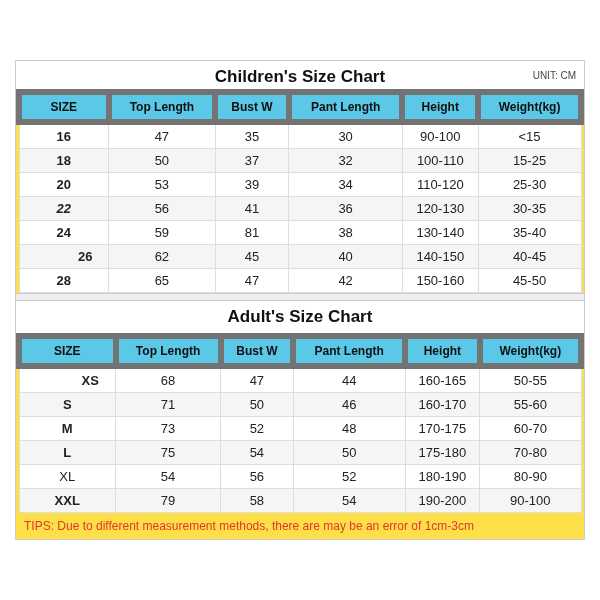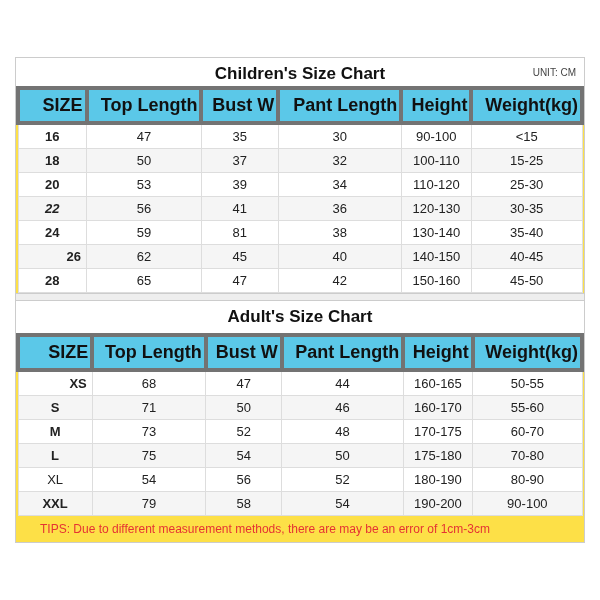--- a/index.html
+++ b/index.html
@@ -38,44 +38,43 @@
       color: #444;
     }
     table {
       width: 100%;
       border-collapse: collapse;
     }
     th {
       background: #5bc8e8;
       color: #111;
       font-weight: bold;
-      text-align: right;
+      text-align: center;
       padding: 5px 2px;
-      border: 4px solid #737373;
-      font-size: 18px;
+      border: 6px solid #737373;
+      font-size: 12px;
     }
     td {
       text-align: center;
       padding: 4px 2px;
       border: 1px solid #ddd;
       font-size: 13px;
       color: #222;
     }
     tr:nth-child(even) td {
       background: #f5f5f5;
     }
     tr:nth-child(odd) td {
       background: #fff;
     }
     .tips-row {
       padding: 6px 8px;
       font-size: 12px;
       color: #e53333;
       text-align: left;
-      margin-left: 16px;
     }
     .section-divider {
       height: 8px;
       background: #eee;
       border-top: 1px solid #ccc;
       border-bottom: 1px solid #ccc;
     }
     .adult-title-row {
       background: #fff;
       text-align: center;

